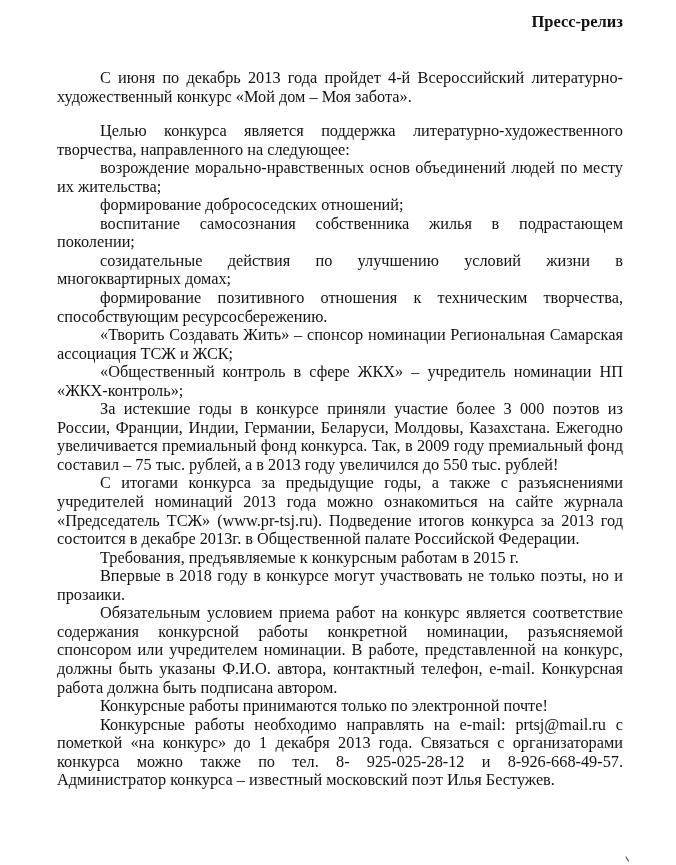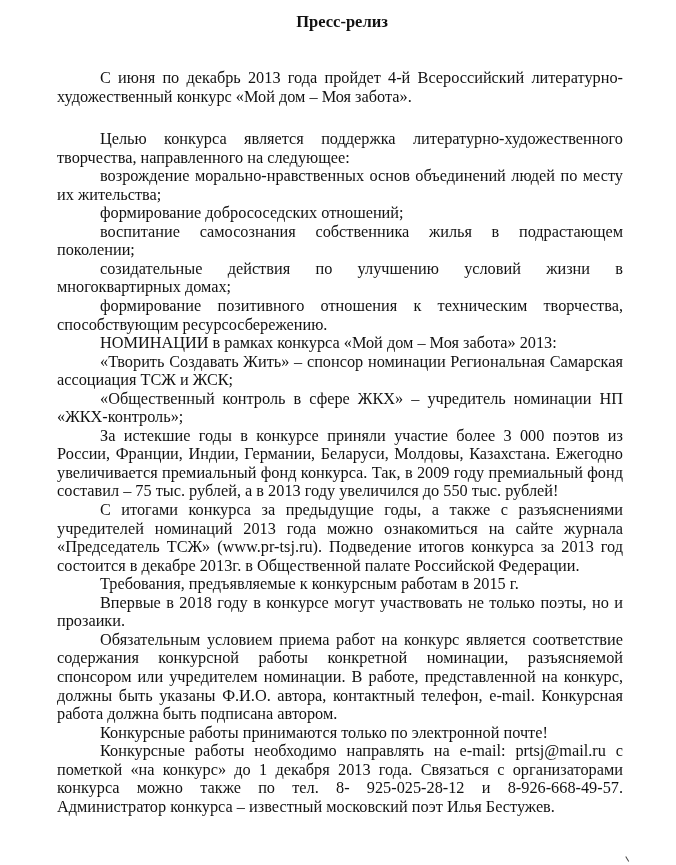--- a/index.html
+++ b/index.html
@@ -3,44 +3,43 @@
 <meta charset="utf-8">
 <style>
   html, body { margin: 0; padding: 0; background: #ffffff; }
   body { width: 676px; height: 865px; overflow: hidden; position: relative; }
   .page {
     position: absolute; left: 57px; top: 0; width: 566px;
     font-family: "Liberation Serif", "DejaVu Serif", serif;
     font-size: 16.3px; line-height: 18.55px; color: #111;
   }
   .title {
-    text-align: center; font-weight: bold; font-size: 16.5px;
+    text-align: right; font-weight: bold; font-size: 16.5px;
     margin-top: 13px; height: 20px; padding-left: 4px;
   }
   .p { text-align: justify; text-indent: 43px; margin: 0; }
   .p.gap-top-1 { margin-top: 36px; }
-  .p.gap-top-2 { margin-top: 24px; }
+  .p.gap-top-2 { margin-top: 16px; }
   .mark {
     position: absolute; left: 623px; top: 857px; width: 4px; height: 6px;
     border-right: 1px solid #444; transform: rotate(-30deg);
   }
 </style>
 </head>
 <body>
 
 <div class="page">
   <div class="title">Пресс-релиз</div>
   <p class="p gap-top-1">С июня по декабрь 2013 года пройдет 4-й Всероссийский литературно-художественный конкурс «Мой дом – Моя забота».</p>
   <p class="p gap-top-2">Целью конкурса является поддержка литературно-художественного творчества, направленного на следующее:</p>
   <p class="p">возрождение морально-нравственных основ объединений людей по месту их жительства;</p>
   <p class="p">формирование добрососедских отношений;</p>
   <p class="p">воспитание самосознания собственника жилья в подрастающем поколении;</p>
   <p class="p">созидательные действия по улучшению условий жизни в многоквартирных домах;</p>
   <p class="p">формирование позитивного отношения к техническим творчества, способствующим ресурсосбережению.</p>
-  <p class="p">НОМИНАЦИИ в рамках конкурса «Мой дом – Моя забота» 2013:</p>
   <p class="p">«Творить Создавать Жить» – спонсор номинации Региональная Самарская ассоциация ТСЖ и ЖСК;</p>
   <p class="p">«Общественный контроль в сфере ЖКХ» –  учредитель номинации НП «ЖКХ-контроль»;</p>
   <p class="p">За истекшие годы в конкурсе приняли участие более 3 000 поэтов из России, Франции, Индии, Германии, Беларуси, Молдовы, Казахстана. Ежегодно увеличивается премиальный фонд конкурса. Так, в 2009 году премиальный фонд составил – 75 тыс. рублей, а в 2013 году увеличился до 550 тыс. рублей!</p>
   <p class="p">С итогами конкурса за предыдущие годы, а также с разъяснениями учредителей номинаций 2013 года можно ознакомиться на сайте журнала «Председатель ТСЖ» (www.pr-tsj.ru). Подведение итогов конкурса за 2013 год состоится в декабре 2013г. в Общественной палате Российской Федерации.</p>
   <p class="p">Требования, предъявляемые к конкурсным работам в 2015 г.</p>
   <p class="p">Впервые в 2018 году в конкурсе могут участвовать не только поэты, но и прозаики.</p>
   <p class="p">Обязательным условием приема работ на конкурс является соответствие содержания конкурсной работы конкретной номинации, разъясняемой спонсором или учредителем номинации. В работе, представленной на конкурс, должны быть указаны Ф.И.О. автора, контактный телефон, e-mail. Конкурсная работа должна быть подписана автором.</p>
   <p class="p">Конкурсные работы принимаются только по электронной почте!</p>
   <p class="p">Конкурсные работы необходимо направлять на e-mail: prtsj@mail.ru с пометкой «на конкурс» до 1 декабря 2013 года. Связаться с организаторами конкурса можно также по тел. 8- 925-025-28-12 и 8-926-668-49-57. Администратор конкурса – известный московский поэт Илья Бестужев.</p>
 </div>

